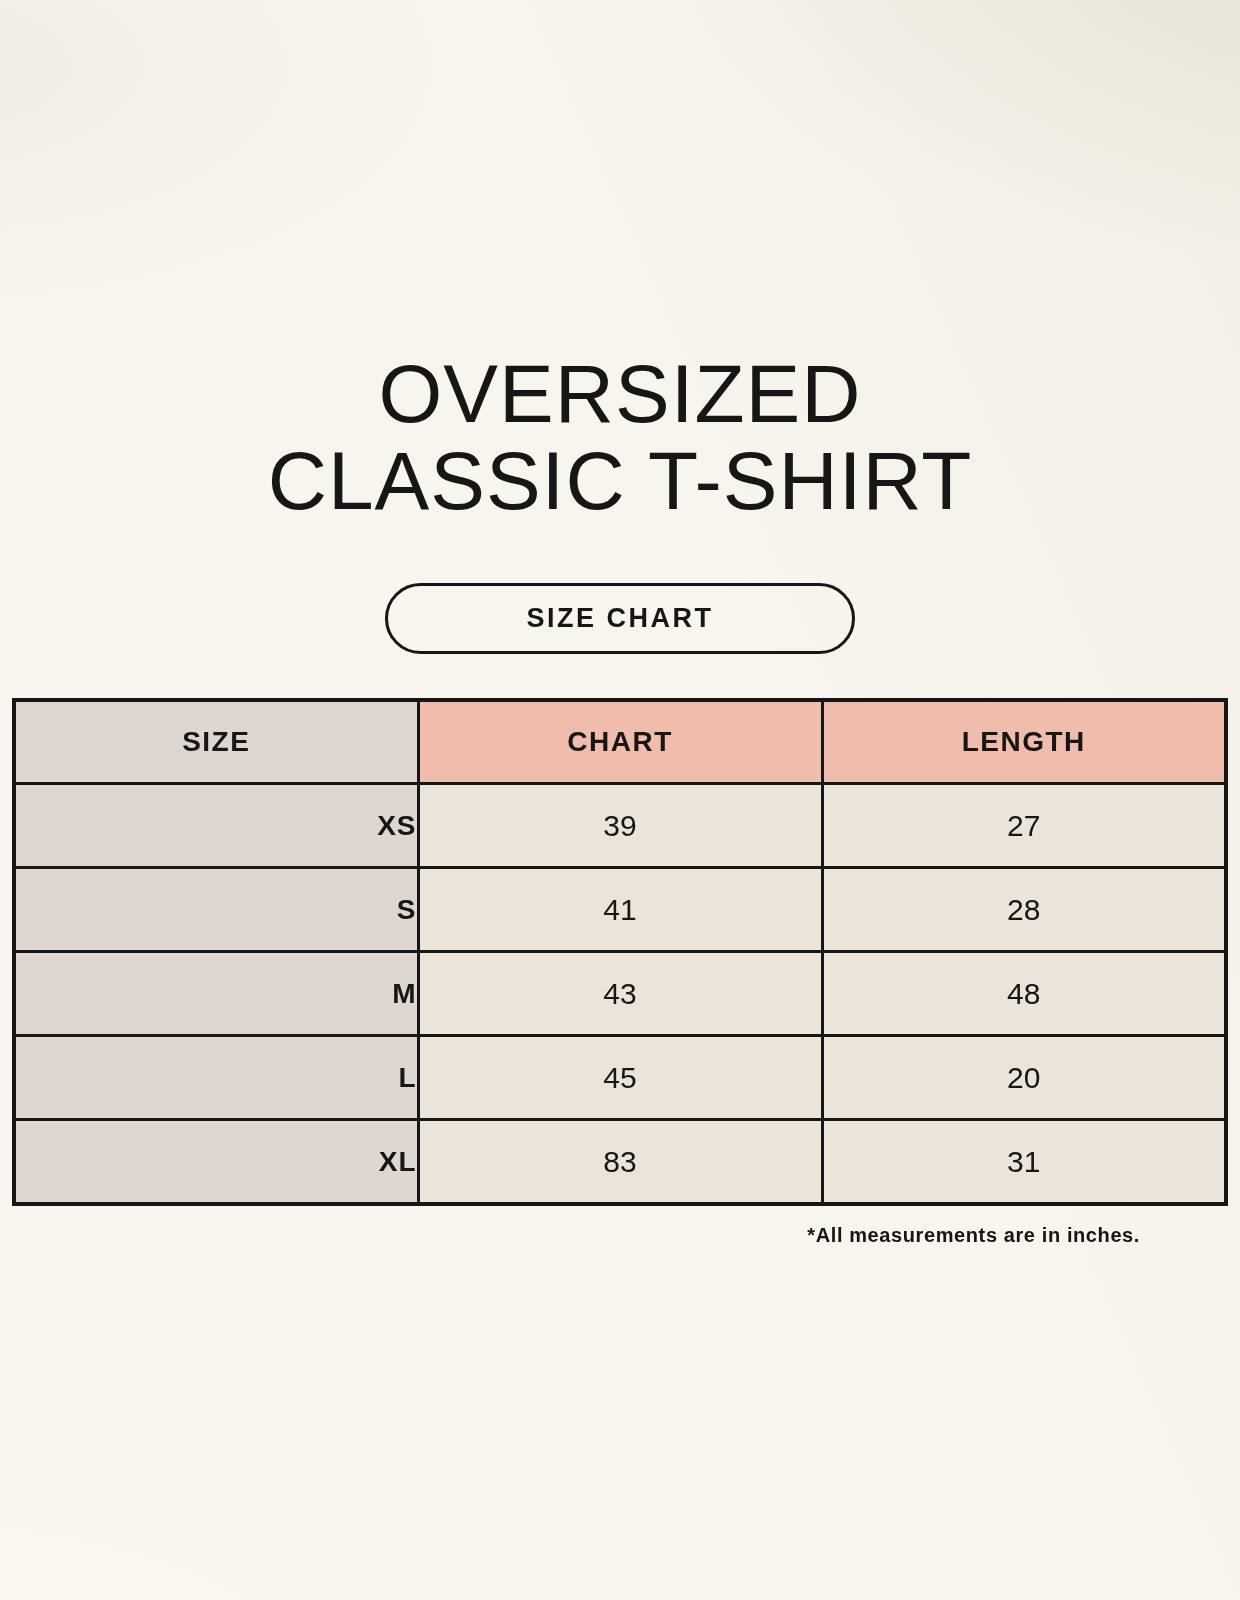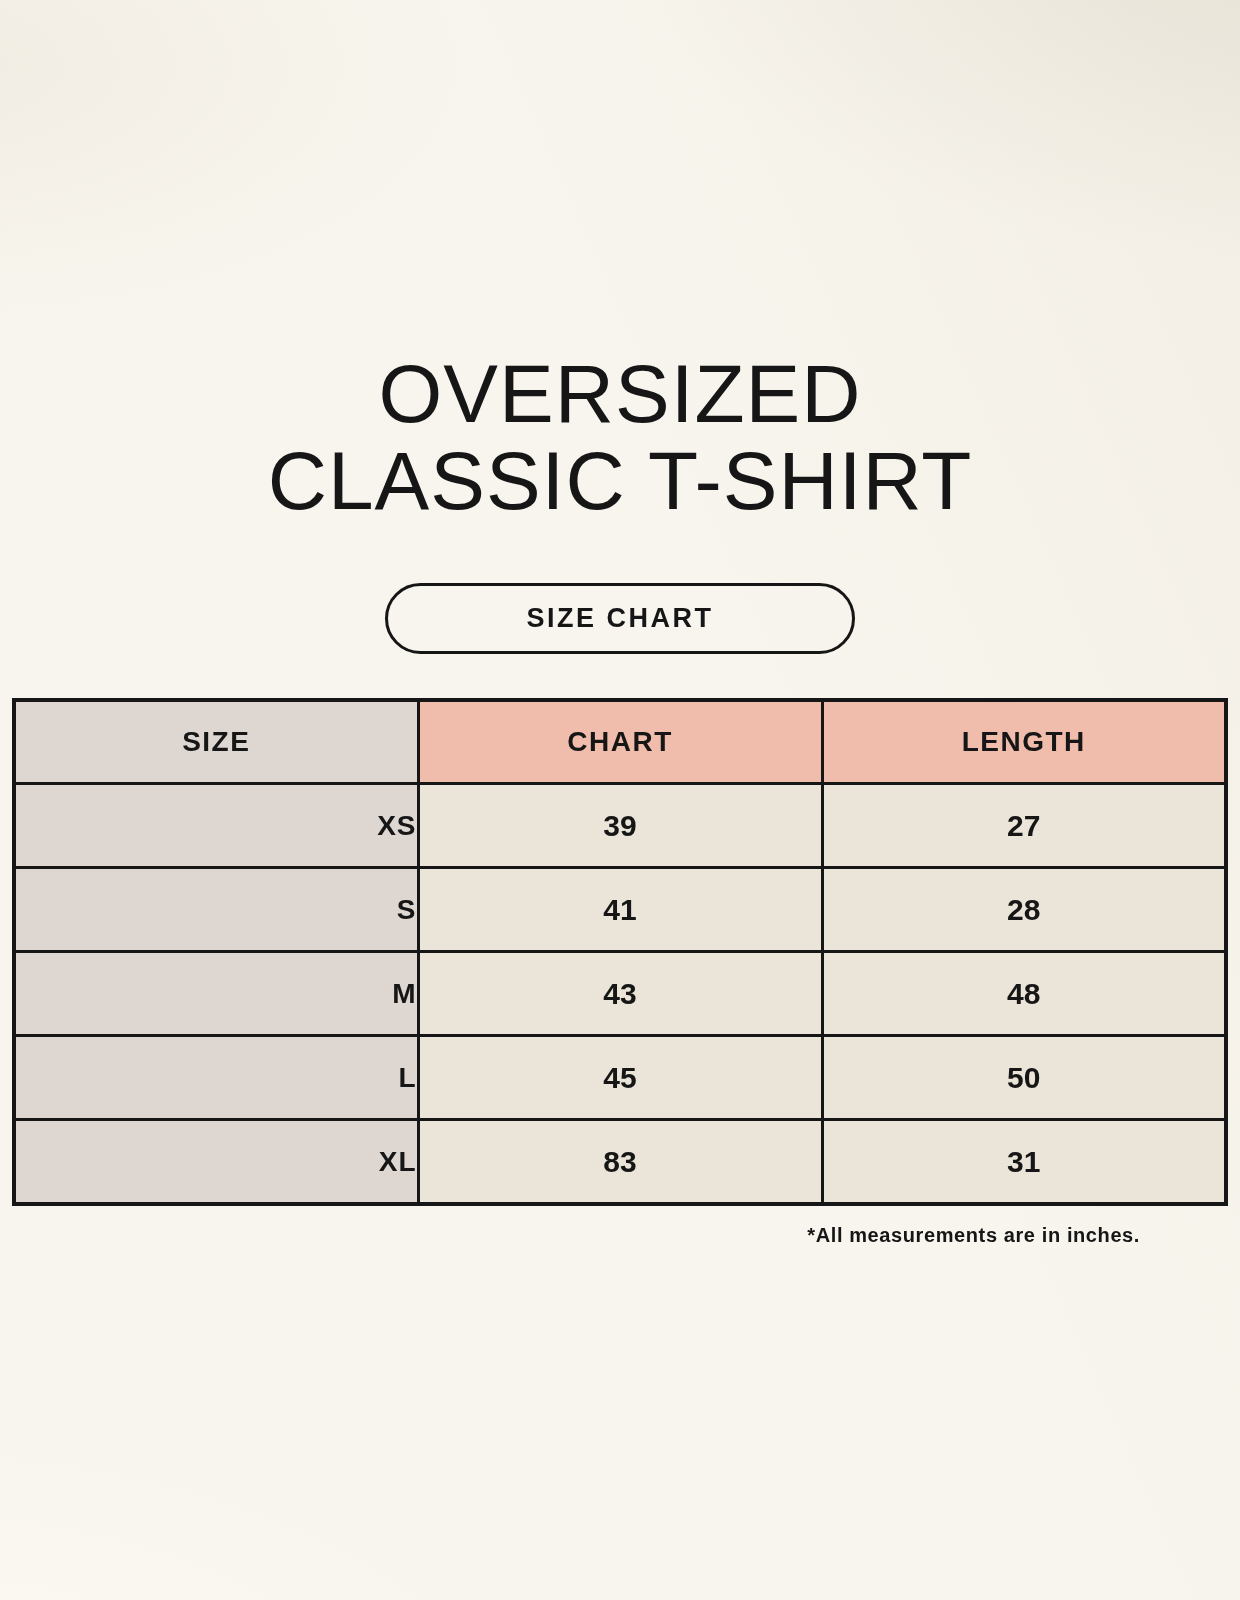--- a/index.html
+++ b/index.html
@@ -78,21 +78,21 @@
   }
   .size-table td.size-cell{
     font-size:28px;
     font-weight:700;
     letter-spacing:1px;
     background:var(--size-column-bg);
     text-align:right;
   }
   .size-table td.value-cell{
     font-size:30px;
-    font-weight:700;
+    font-weight:400;
     background:var(--value-cell-bg);
   }
   .footnote{
     width:1040px;
     margin:18px auto 12px;
     text-align:right;
     font-size:20px;
     font-weight:700;
     letter-spacing:0.6px;
     color:var(--text);
@@ -129,21 +129,21 @@
       <td class="value-cell">28</td>
     </tr>
     <tr>
       <td class="size-cell">M</td>
       <td class="value-cell">43</td>
       <td class="value-cell">48</td>
     </tr>
     <tr>
       <td class="size-cell">L</td>
       <td class="value-cell">45</td>
-      <td class="value-cell">50</td>
+      <td class="value-cell">20</td>
     </tr>
     <tr>
       <td class="size-cell">XL</td>
       <td class="value-cell">83</td>
       <td class="value-cell">31</td>
     </tr>
   </tbody>
 </table>
 
 <div class="footnote">*All measurements are in inches.</div>

